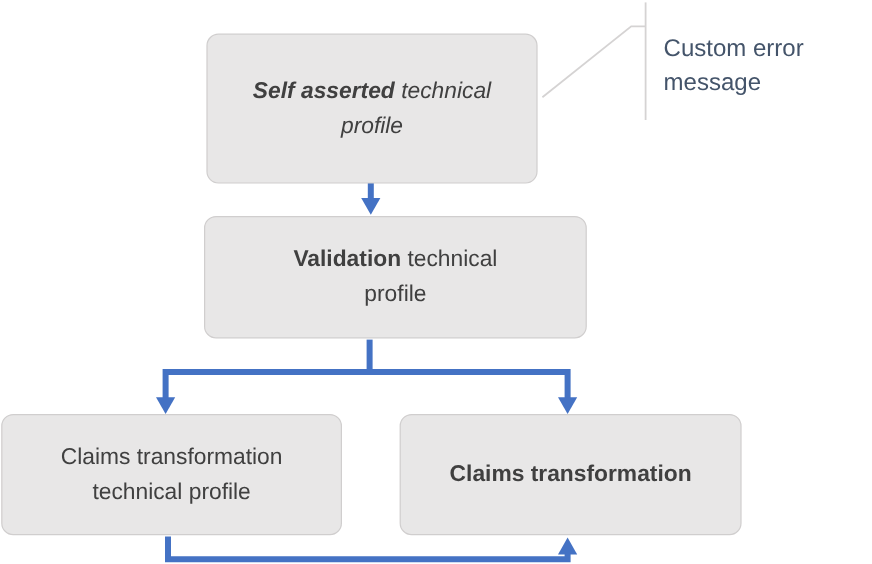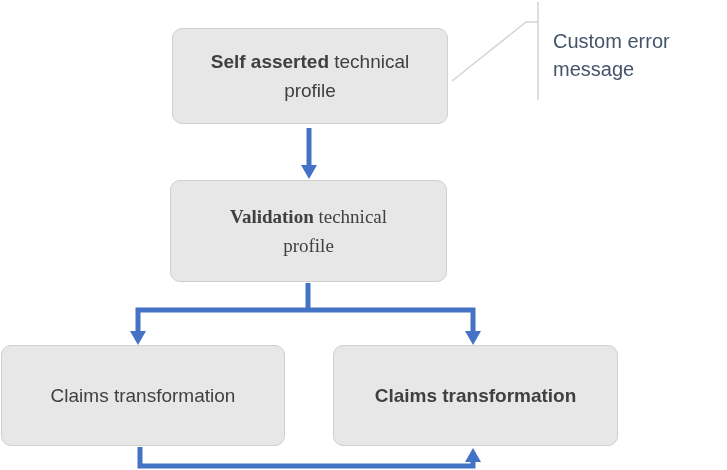--- a/index.html
+++ b/index.html
@@ -32,22 +32,22 @@
     display: flex;
     flex-direction: column;
     justify-content: center;
     align-items: center;
     text-align: center;
     color: #404040;
     font-size: 19px;
     line-height: 29px;
   }
   .node .bold { font-weight: 700; }
-  .node-self-asserted { left: 172px; top: 28px;  width: 276px; height: 96px;  }
-  .node-validation    { left: 170px; top: 180px; width: 277px; height: 102px; font-family: Liberation Serif, serif; }
+  .node-self-asserted { left: 172px; top: 28px;  width: 276px; height: 125px; font-style: italic;  }
+  .node-validation    { left: 170px; top: 180px; width: 319px; height: 102px; }
   .node-ct-tp         { left: 1px;   top: 345px; width: 284px; height: 101px; }
   .node-ct            { left: 333px; top: 345px; width: 285px; height: 101px; }
   .callout-text {
     position: absolute;
     left: 553px;
     top: 27px;
     width: 160px;
     text-align: left;
     color: #44546a;
     font-size: 20px;
@@ -81,20 +81,21 @@
     <div class="line"><span class="bold"></span><span>profile</span></div>
   </div>
 
   <div class="node node-validation">
     <div class="line"><span class="bold">Validation</span><span> technical</span></div>
     <div class="line"><span class="bold"></span><span>profile</span></div>
   </div>
 
   <div class="node node-ct-tp">
     <div class="line"><span class="bold"></span><span>Claims transformation</span></div>
+    <div class="line"><span class="bold"></span><span>technical profile</span></div>
   </div>
 
   <div class="node node-ct">
     <div class="line"><span class="bold">Claims transformation</span><span></span></div>
   </div>
 
   <div class="callout-text">Custom error message</div>
 
 </div>
 

